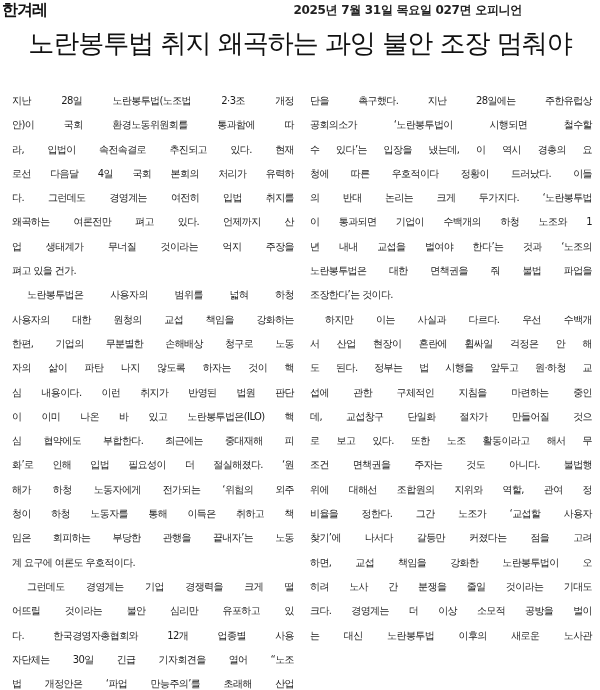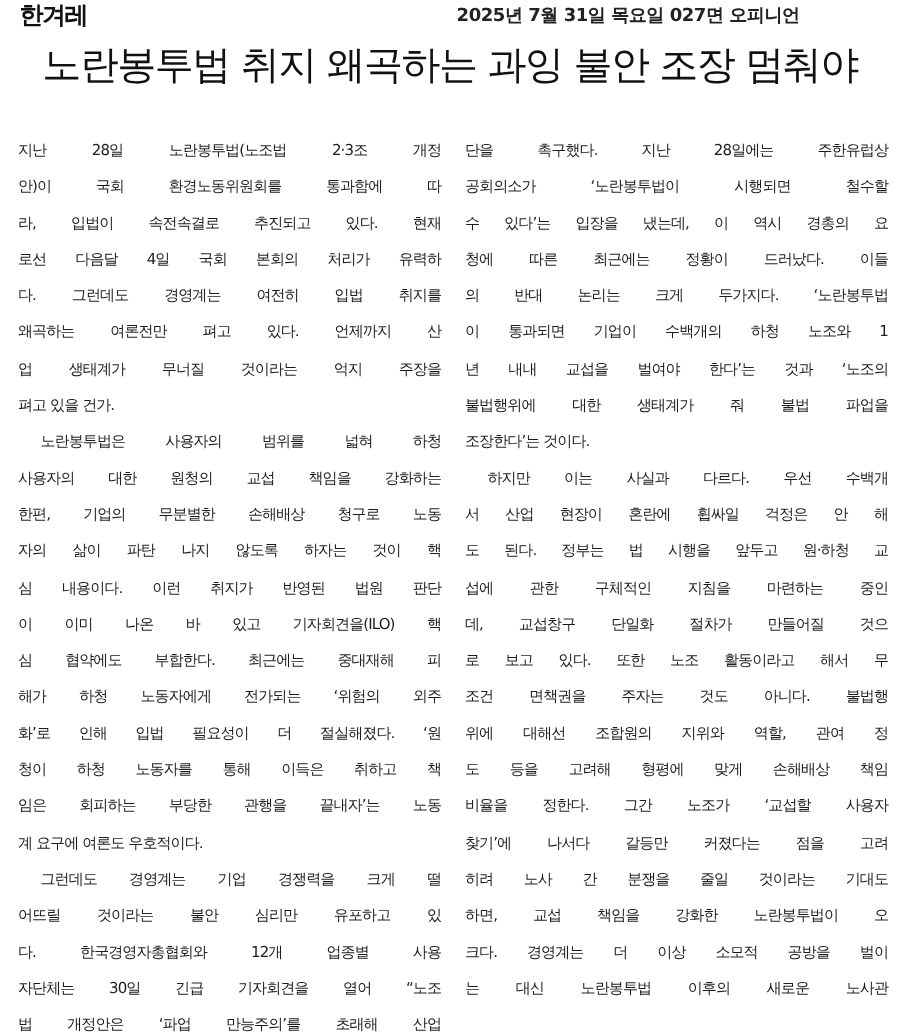--- a/index.html
+++ b/index.html
@@ -10,21 +10,21 @@
   body {
     width: 600px;
     height: 690px;
     overflow: hidden;
     position: relative;
     font-family: "DejaVu Sans", "Liberation Sans", sans-serif;
     color: #1a1a1a;
   }
   .masthead {
     position: absolute;
-    left: 11px;
+    left: 0;
     top: 0;
     width: 524px;
     height: 22px;
   }
   .logo {
     position: absolute;
     left: 2px;
     top: 0px;
     font-size: 16px;
     font-weight: bold;
@@ -100,52 +100,51 @@
       <span class="line">로선 다음달 4일 국회 본회의 처리가 유력하</span>
       <span class="line">다. 그런데도 경영계는 여전히 입법 취지를</span>
       <span class="line">왜곡하는 여론전만 펴고 있다. 언제까지 산</span>
       <span class="line">업 생태계가 무너질 것이라는 억지 주장을</span>
       <span class="line last">펴고 있을 건가.</span>
       <span class="line indent">노란봉투법은 사용자의 범위를 넓혀 하청</span>
       <span class="line">사용자의 대한 원청의 교섭 책임을 강화하는</span>
       <span class="line">한편, 기업의 무분별한 손해배상 청구로 노동</span>
       <span class="line">자의 삶이 파탄 나지 않도록 하자는 것이 핵</span>
       <span class="line">심 내용이다. 이런 취지가 반영된 법원 판단</span>
-      <span class="line">이 이미 나온 바 있고 기자회견을(ILO) 핵</span>
+      <span class="line">이 이미 나온 바 있고 노란봉투법은(ILO) 핵</span>
       <span class="line">심 협약에도 부합한다. 최근에는 중대재해 피</span>
+      <span class="line">화’로 인해 입법 필요성이 더 절실해졌다. ‘원</span>
       <span class="line">해가 하청 노동자에게 전가되는 ‘위험의 외주</span>
-      <span class="line">화’로 인해 입법 필요성이 더 절실해졌다. ‘원</span>
       <span class="line">청이 하청 노동자를 통해 이득은 취하고 책</span>
       <span class="line">임은 회피하는 부당한 관행을 끝내자’는 노동</span>
       <span class="line last">계 요구에 여론도 우호적이다.</span>
       <span class="line indent">그런데도 경영계는 기업 경쟁력을 크게 떨</span>
       <span class="line">어뜨릴 것이라는 불안 심리만 유포하고 있</span>
       <span class="line">다. 한국경영자총협회와 12개 업종별 사용</span>
       <span class="line">자단체는 30일 긴급 기자회견을 열어 “노조</span>
       <span class="line">법 개정안은 ‘파업 만능주의’를 초래해 산업</span>
     </div>
   <div class="column">
       <span class="line">단을 촉구했다. 지난 28일에는 주한유럽상</span>
       <span class="line">공회의소가 ‘노란봉투법이 시행되면 철수할</span>
       <span class="line">수 있다’는 입장을 냈는데, 이 역시 경총의 요</span>
-      <span class="line">청에 따른 최근에는 정황이 드러났다. 이들</span>
+      <span class="line">청에 따른 우호적이다 정황이 드러났다. 이들</span>
       <span class="line">의 반대 논리는 크게 두가지다. ‘노란봉투법</span>
       <span class="line">이 통과되면 기업이 수백개의 하청 노조와 1</span>
       <span class="line">년 내내 교섭을 벌여야 한다’는 것과 ‘노조의</span>
-      <span class="line">불법행위에 대한 생태계가 줘 불법 파업을</span>
+      <span class="line">노란봉투법은 대한 면책권을 줘 불법 파업을</span>
       <span class="line last">조장한다’는 것이다.</span>
       <span class="line indent">하지만 이는 사실과 다르다. 우선 수백개</span>
       <span class="line">서 산업 현장이 혼란에 휩싸일 걱정은 안 해</span>
       <span class="line">도 된다. 정부는 법 시행을 앞두고 원·하청 교</span>
       <span class="line">섭에 관한 구체적인 지침을 마련하는 중인</span>
       <span class="line">데, 교섭창구 단일화 절차가 만들어질 것으</span>
       <span class="line">로 보고 있다. 또한 노조 활동이라고 해서 무</span>
       <span class="line">조건 면책권을 주자는 것도 아니다. 불법행</span>
       <span class="line">위에 대해선 조합원의 지위와 역할, 관여 정</span>
-      <span class="line">도 등을 고려해 형평에 맞게 손해배상 책임</span>
       <span class="line">비율을 정한다. 그간 노조가 ‘교섭할 사용자</span>
       <span class="line">찾기’에 나서다 갈등만 커졌다는 점을 고려</span>
+      <span class="line">하면, 교섭 책임을 강화한 노란봉투법이 오</span>
       <span class="line">히려 노사 간 분쟁을 줄일 것이라는 기대도</span>
-      <span class="line">하면, 교섭 책임을 강화한 노란봉투법이 오</span>
       <span class="line">크다. 경영계는 더 이상 소모적 공방을 벌이</span>
       <span class="line">는 대신 노란봉투법 이후의 새로운 노사관</span>
     </div>
 </div>
 
 </body></html>

